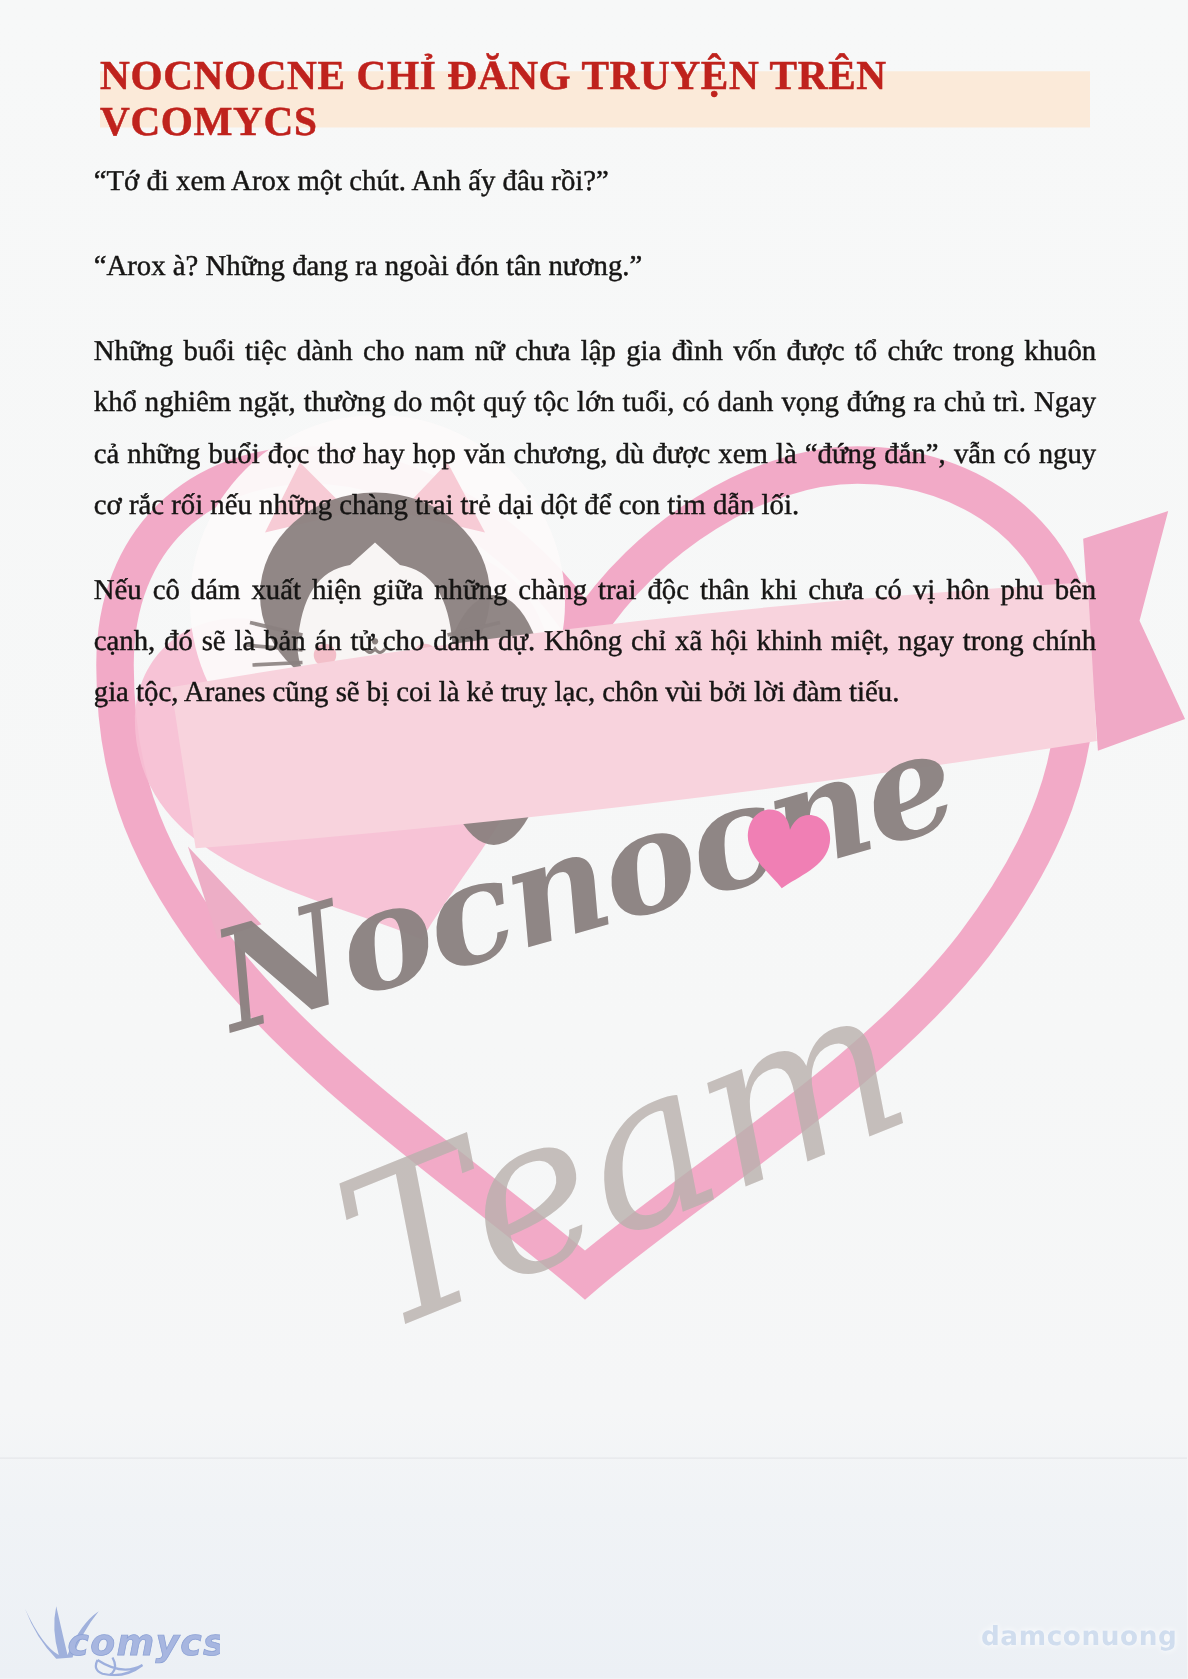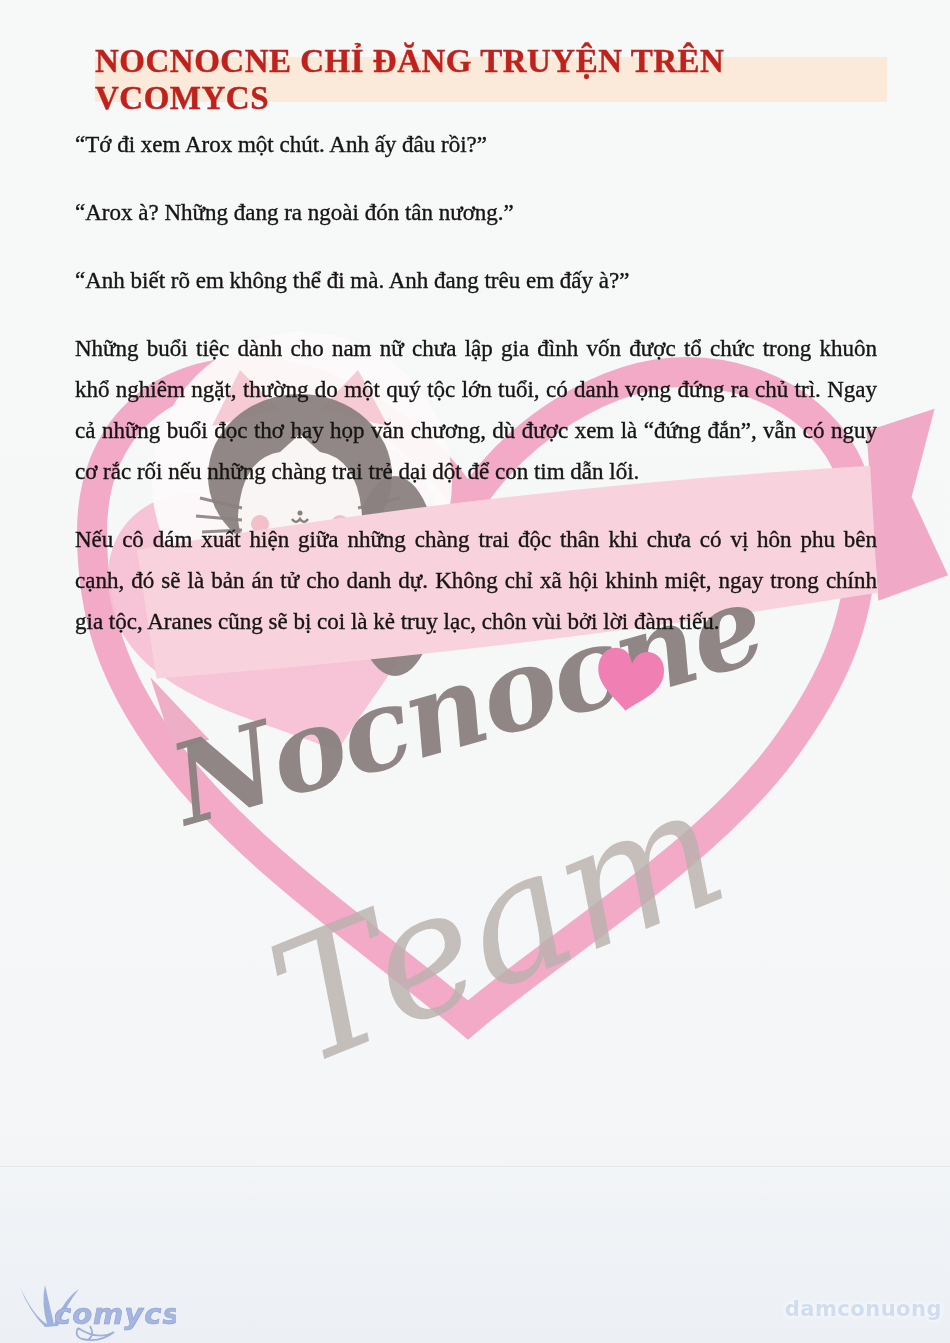--- a/index.html
+++ b/index.html
@@ -5,21 +5,21 @@
   html,body{margin:0;padding:0;background:#f6f7f7;}
   .page{
     position:relative;width:950px;height:1343px;margin:0 auto;overflow:hidden;
     background:linear-gradient(180deg,#f7f8f8 0%,#f6f7f7 62%,#f5f6f7 84%,#f0f3f6 90%,#ecf0f5 100%);
   }
   .watermark{position:absolute;left:0;top:0;z-index:1;}
   .content{
     position:absolute;left:75px;top:57px;width:802px;z-index:2;
   }
   .header-banner{
-    width:792px;height:45px;margin-left:20px;
+    width:792px;height:45px;margin-left:5px;
     background:#fbead9;
     display:flex;align-items:center;justify-content:center;
     font-family:"Liberation Serif","DejaVu Serif",serif;
     font-weight:bold;font-size:33px;letter-spacing:.5px;
     color:#bf221d;
     -webkit-text-stroke:.4px #bf221d;
   }
   .content p{
     font-family:"Liberation Serif","DejaVu Serif",serif;
     font-size:23px;line-height:41px;color:#161514;
@@ -95,21 +95,20 @@
 
     <text x="520" y="980" transform="rotate(-22 520 980)" text-anchor="middle" font-family="'DejaVu Serif','Liberation Serif',serif" font-style="italic" font-size="170" fill="#b9b1ad" opacity="0.8">Team</text>
   </svg>
 
   <div class="content">
     <div class="header-banner">
       <span>NOCNOCNE CHỈ ĐĂNG TRUYỆN TRÊN VCOMYCS</span>
     </div>
     <p class="first">“Tớ đi xem Arox một chút. Anh ấy đâu rồi?”</p>
     <p>“Arox à? Những đang ra ngoài đón tân nương.”</p>
-    <p>“Anh biết rõ em không thể đi mà. Anh đang trêu em đấy à?”</p>
     <p>Những buổi tiệc dành cho nam nữ chưa lập gia đình vốn được tổ chức trong khuôn khổ nghiêm ngặt, thường do một quý tộc lớn tuổi, có danh vọng đứng ra chủ trì. Ngay cả những buổi đọc thơ hay họp văn chương, dù được xem là “đứng đắn”, vẫn có nguy cơ rắc rối nếu những chàng trai trẻ dại dột để con tim dẫn lối.</p>
     <p>Nếu cô dám xuất hiện giữa những chàng trai độc thân khi chưa có vị hôn phu bên cạnh, đó sẽ là bản án tử cho danh dự. Không chỉ xã hội khinh miệt, ngay trong chính gia tộc, Aranes cũng sẽ bị coi là kẻ truỵ lạc, chôn vùi bởi lời đàm tiếu.</p>
   </div>
 
   <div class="divider"></div>
 
   <svg class="footer-logo" width="160" height="60" viewBox="0 0 160 60">
     <path d="M4 6 Q18 36 31 43 Q25 22 29 4 Q34 26 38 43 Q48 18 63 8 Q50 24 42 45 L29 46 Q13 30 4 6 Z" fill="#a0b1dc"></path>
     <text x="38" y="43" font-family="'DejaVu Sans','Liberation Sans',sans-serif" font-style="italic" font-weight="bold" font-size="29" letter-spacing="1" fill="#a7b6e0" stroke="#8ba0d4" stroke-width="0.6">comycs</text>
     <path d="M62 47 Q82 60 98 51 Q84 62 66 58 Q58 55 62 47 M74 45 q5 9 -2 14" stroke="#9dafdd" stroke-width="1.8" fill="none"></path>

